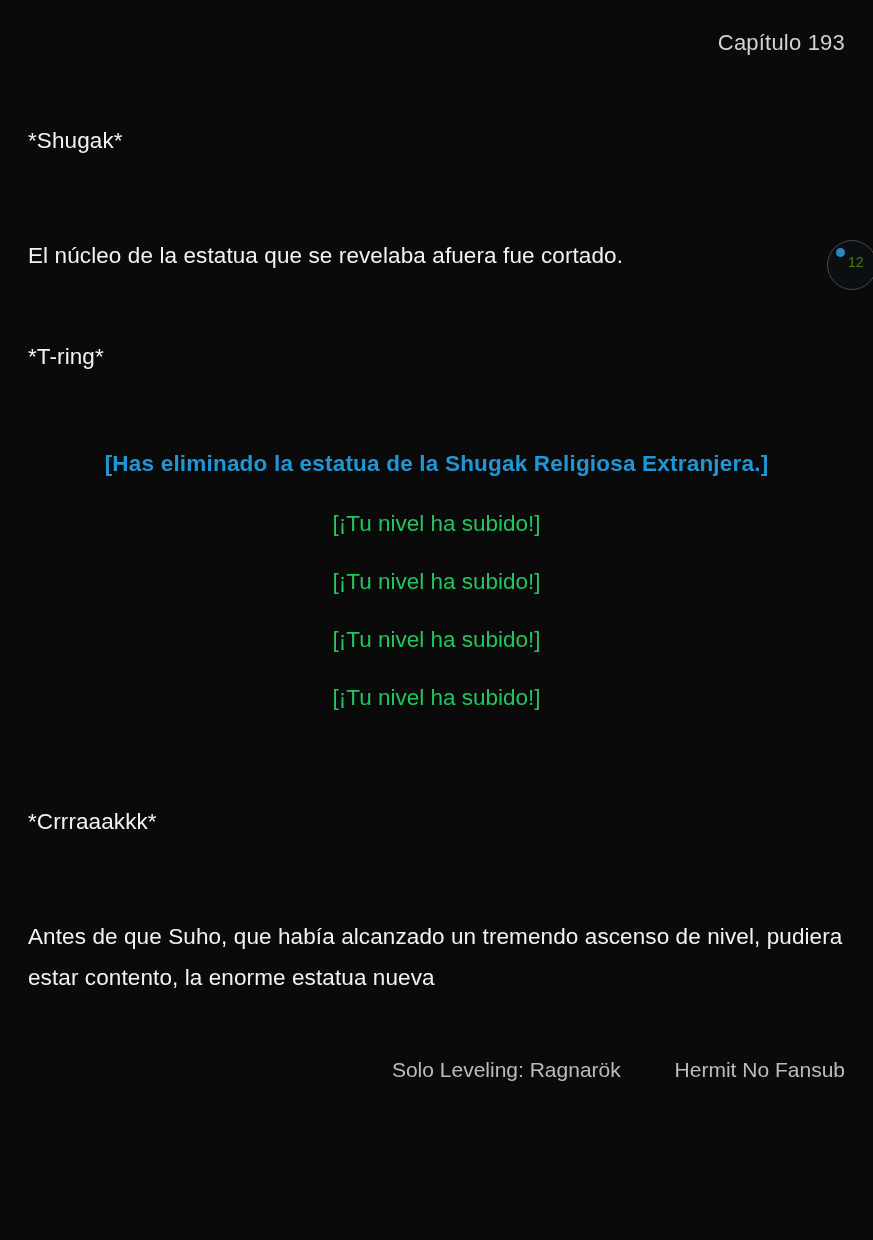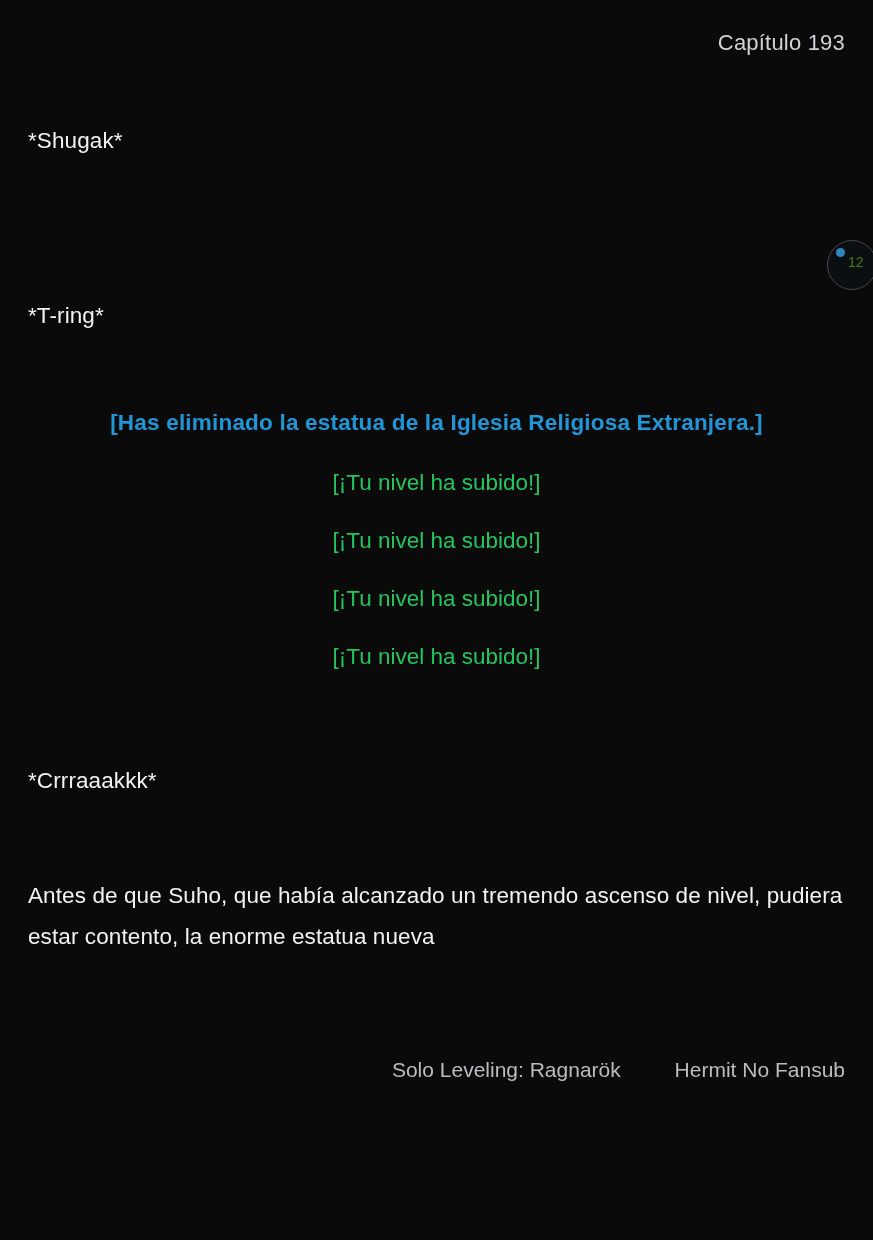--- a/index.html
+++ b/index.html
@@ -117,28 +117,29 @@
 
   <div class="content">
 
 
     <div class="gap-md"></div>
 
     <p class="para">*Shugak*</p>
 
     <div class="gap-lg"></div>
 
+    <p class="para">El núcleo de la estatua que se revelaba afuera fue cortado.</p>
 
     <div class="gap-md"></div>
 
     <p class="para">*T-ring*</p>
 
     <div class="gap-lg"></div>
 
-    <p class="sys-head">[Has eliminado la estatua de la Iglesia Religiosa Extranjera.]</p>
+    <p class="sys-head">[Has eliminado la estatua de la Shugak Religiosa Extranjera.]</p>
 
     <div style="height:18px"></div>
 
     <p class="sys-line">[¡Tu nivel ha subido!]</p>
     <p class="sys-line">[¡Tu nivel ha subido!]</p>
     <p class="sys-line">[¡Tu nivel ha subido!]</p>
     <p class="sys-line">[¡Tu nivel ha subido!]</p>
 
     <div class="gap-lg"></div>
 

